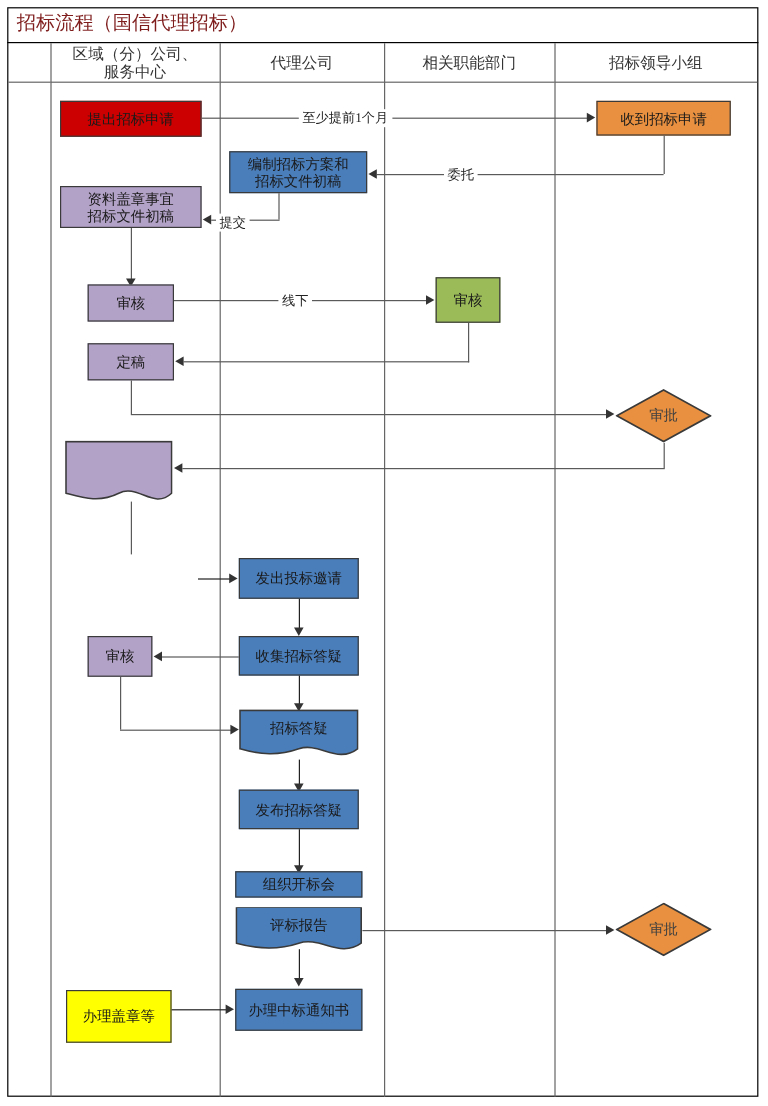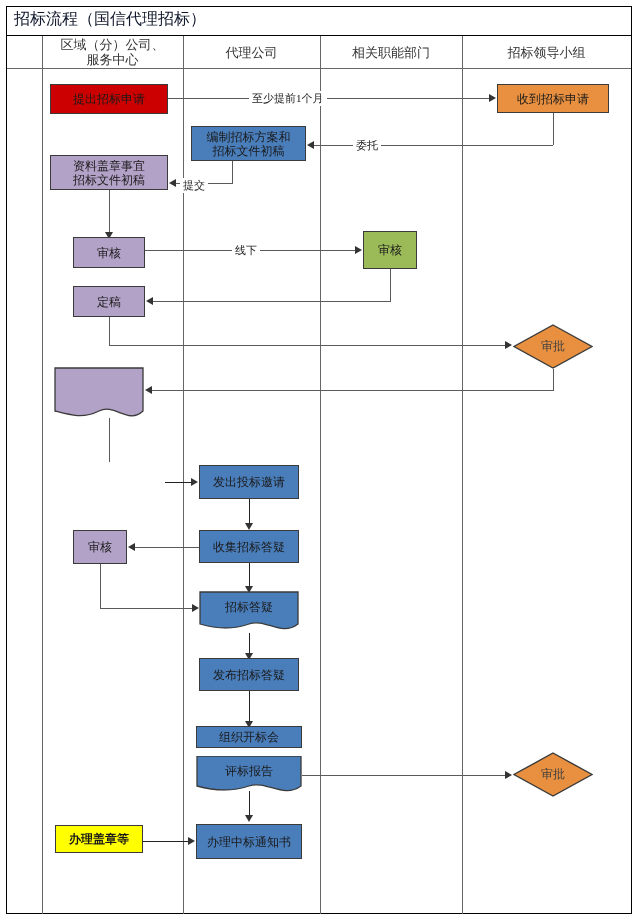--- a/index.html
+++ b/index.html
@@ -2,21 +2,21 @@
 <html><head>
 <meta charset="utf-8">
 <style>
   html,body{margin:0;padding:0;background:#ffffff;}
   body{font-family:"Liberation Serif","DejaVu Serif",serif;}
   #page{position:relative;width:640px;height:922px;background:#fff;overflow:hidden;}
 
   
   .frame{position:absolute;left:6px;top:6px;width:626px;height:908px;border:1px solid #000;box-sizing:border-box;}
   .title-bar{position:absolute;left:6px;top:6px;width:626px;height:30px;border-bottom:1px solid #000;box-sizing:border-box;}
-  .title-text{position:absolute;left:14px;top:9px;font-size:16px;color:#0f172a;white-space:nowrap;}
+  .title-text{position:absolute;left:14px;top:9px;font-size:16px;color:#7f1d1d;white-space:nowrap;}
   .hdr-row{position:absolute;top:36px;height:33px;border-bottom:1px solid #666;box-sizing:border-box;
            display:flex;align-items:center;justify-content:center;text-align:center;
            font-size:13px;color:#333;line-height:15px;}
   .vline{position:absolute;top:36px;height:878px;width:0;border-left:1px solid #666;}
 
   
   .node{position:absolute;box-sizing:border-box;border:1px solid #3a3a3a;
         display:flex;align-items:center;justify-content:center;text-align:center;
         font-size:12px;line-height:14px;color:#1a1a1a;}
   .n-red   {background:#CC0000;}
@@ -95,21 +95,21 @@
   <div class="edge-label" style="left:249px;top:91px;">至少提前1个月</div>
 
   <div class="node n-blue" style="left:191px;top:126px;width:115px;height:35px;flex-direction:column;">
     <span>编制招标方案和</span>
     <span>招标文件初稿</span>
   </div>
 
   <div class="conn v" style="left:553px;top:113px;height:32px;"></div>
   <div class="conn h" style="left:314px;top:145px;width:239px;"></div>
   <div class="arrow ar-left" style="left:307px;top:141px;"></div>
-  <div class="edge-label" style="left:353px;top:138px;">委托</div>
+  <div class="edge-label" style="left:370px;top:138px;">委托</div>
 
   <div class="node n-purple" style="left:50px;top:155px;width:118px;height:35px;flex-direction:column;">
     <span>资料盖章事宜</span>
     <span>招标文件初稿</span>
   </div>
 
   <div class="conn v" style="left:232px;top:161px;height:22px;"></div>
   <div class="conn h" style="left:176px;top:183px;width:57px;"></div>
   <div class="arrow ar-left" style="left:169px;top:179px;"></div>
   <div class="edge-label" style="left:180px;top:178px;">提交</div>
@@ -227,21 +227,21 @@
     </svg>
     <span class="d-label">审批</span>
   </div>
 
   <div class="conn h" style="left:302px;top:775px;width:204px;"></div>
   <div class="arrow ar-right" style="left:505px;top:771px;"></div>
 
   <div class="conn v conn-dark" style="left:249px;top:791px;height:26px;"></div>
   <div class="arrow ar-down" style="left:245px;top:815px;"></div>
 
-  <div class="node n-yellow" style="left:55px;top:825px;width:88px;height:28px;font-weight:bold;">
+  <div class="node n-yellow" style="left:55px;top:825px;width:88px;height:44px;">
     <span>办理盖章等</span>
   </div>
 
   <div class="node n-blue" style="left:196px;top:824px;width:106px;height:35px;">
     <span>办理中标通知书</span>
   </div>
 
   <div class="conn h conn-dark" style="left:143px;top:841px;width:46px;"></div>
   <div class="arrow ar-right" style="left:188px;top:837px;"></div>
 

